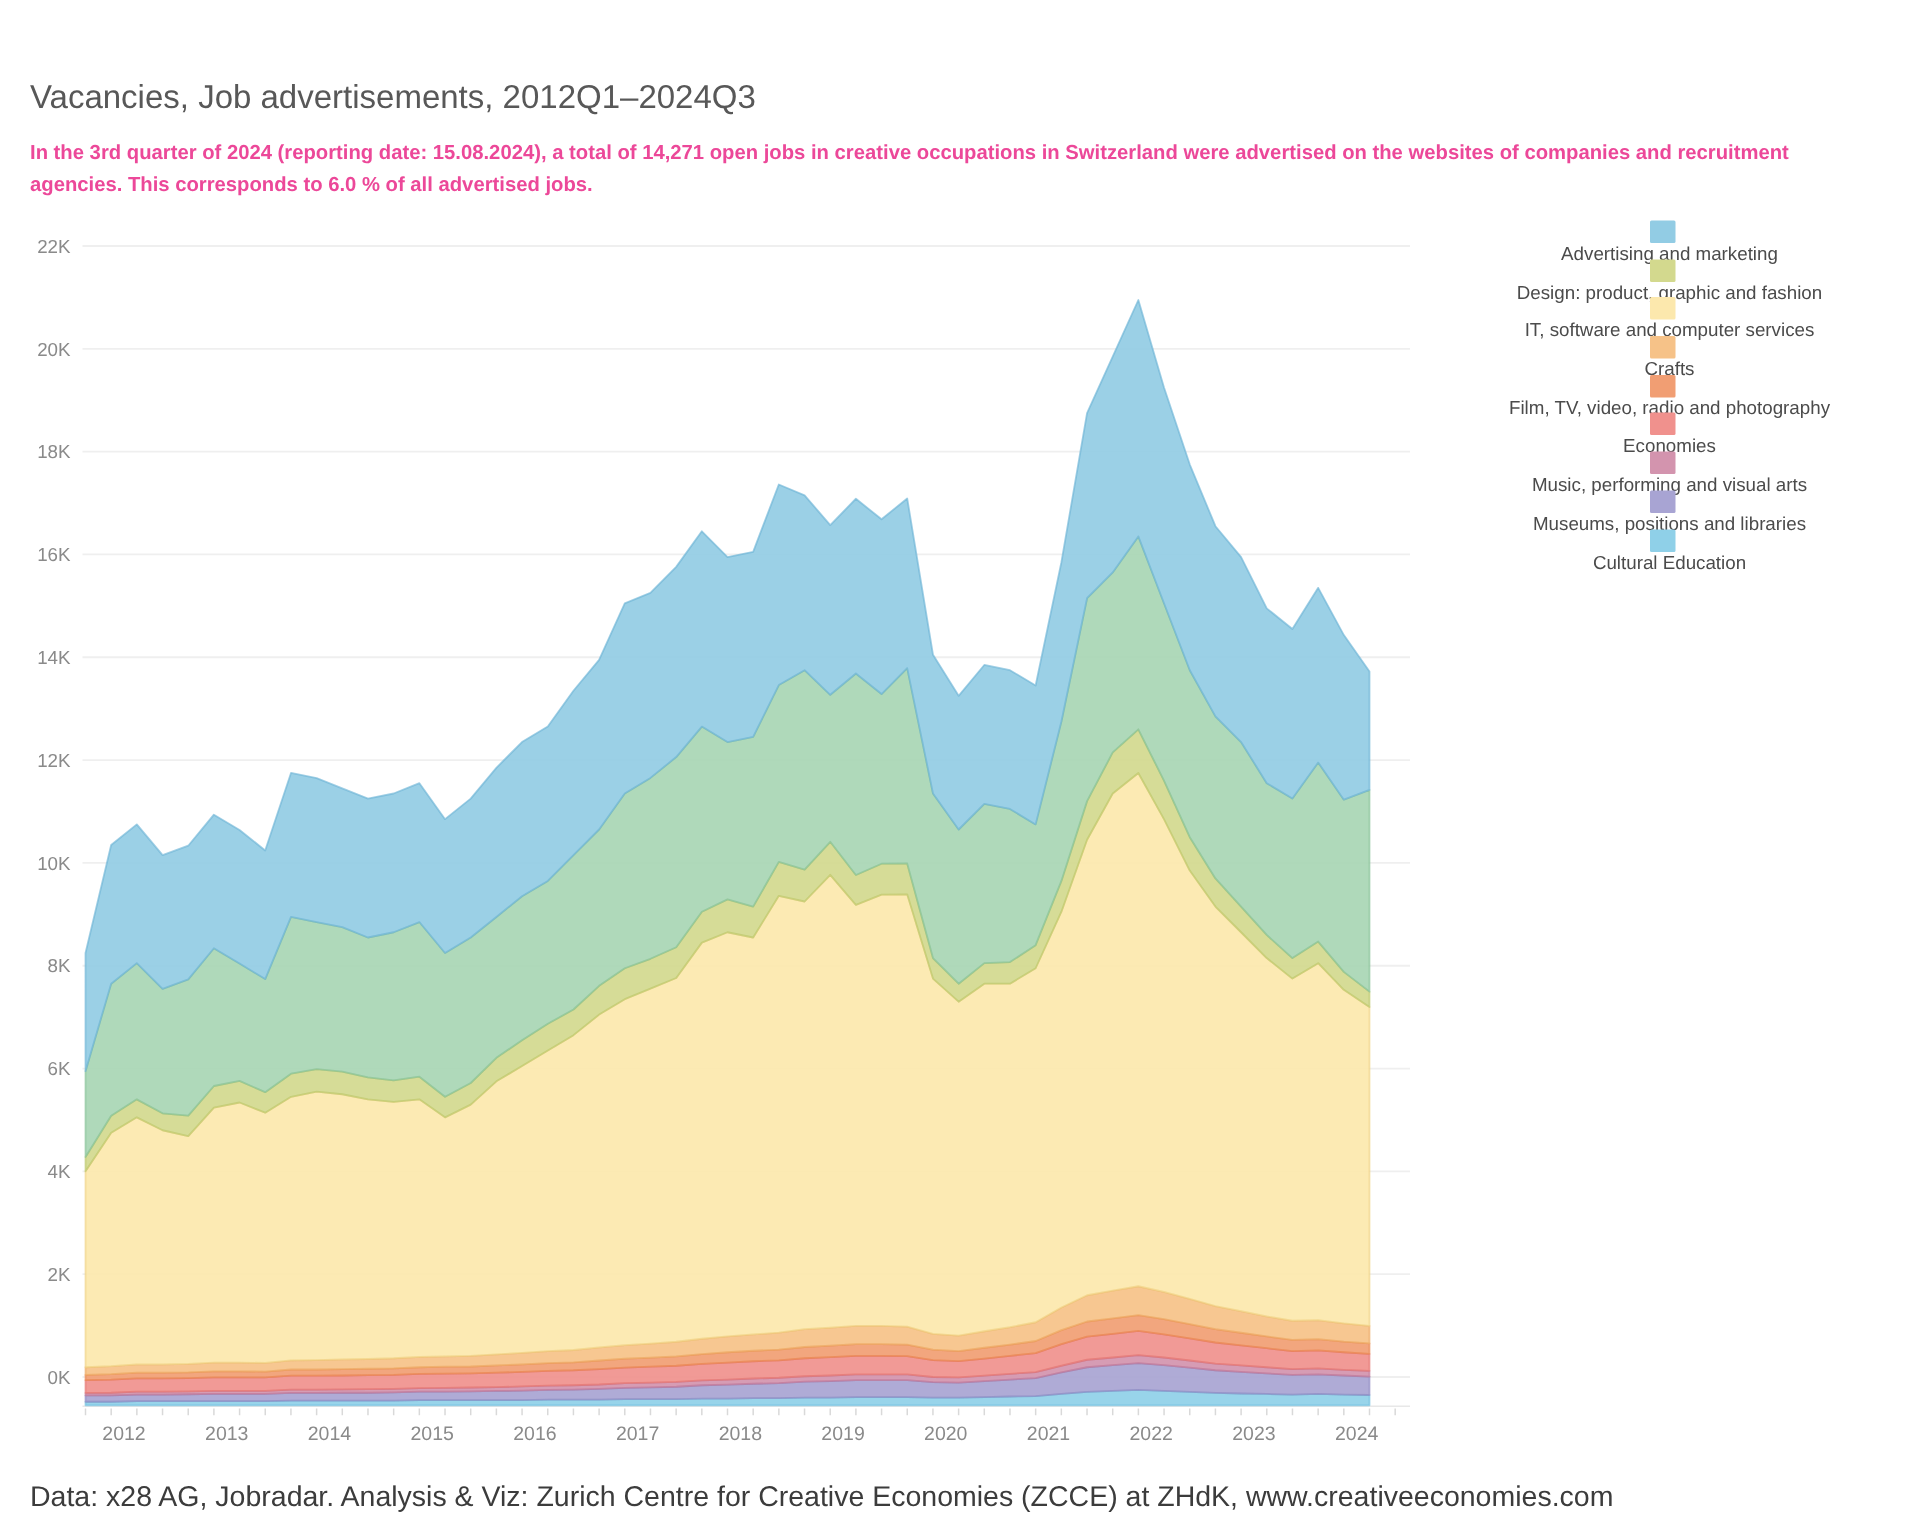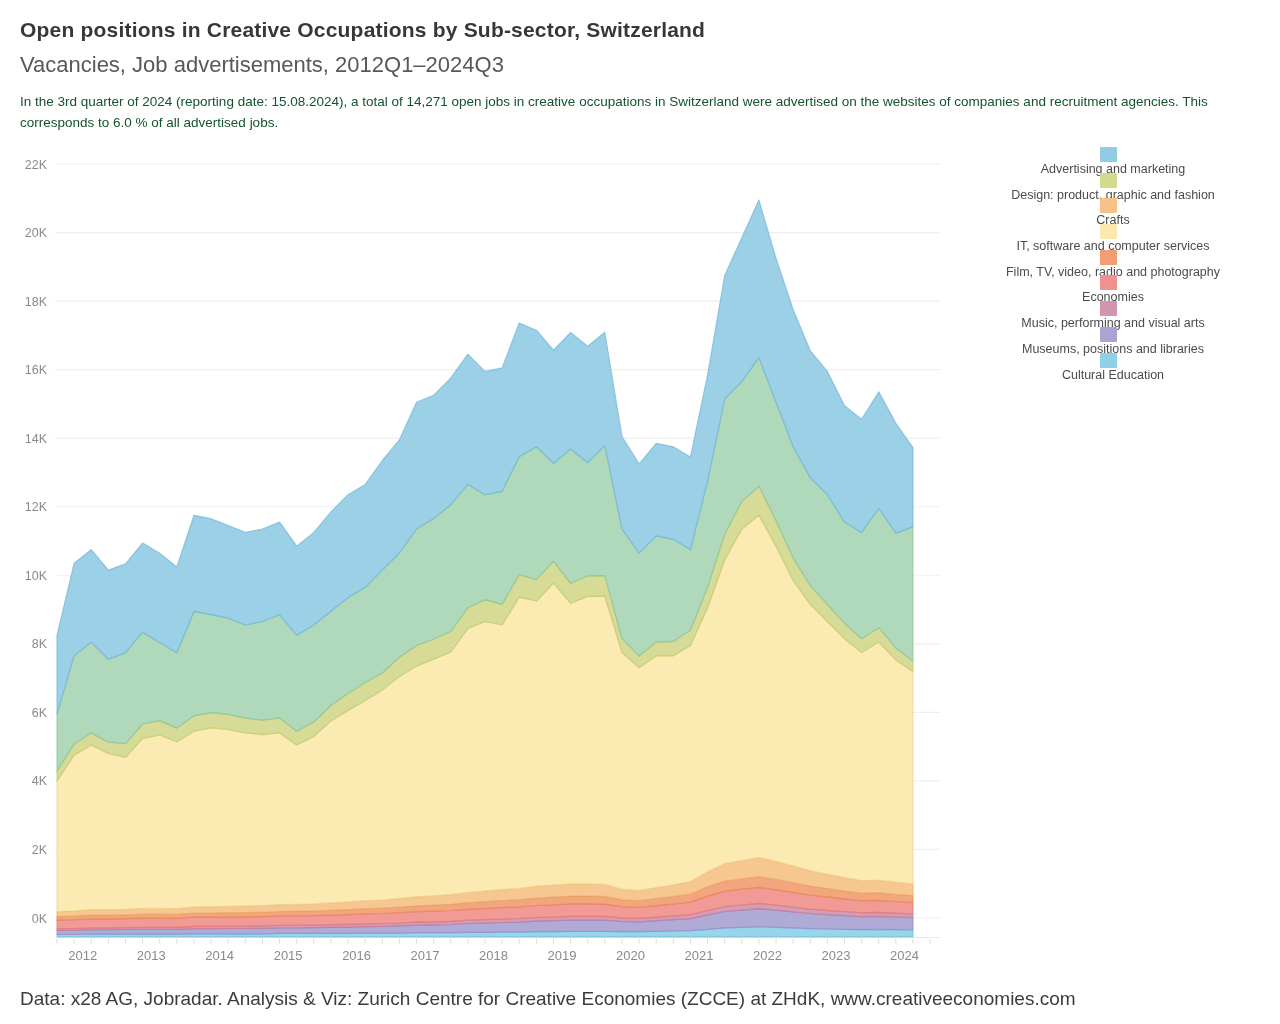--- a/index.html
+++ b/index.html
@@ -10,21 +10,21 @@
   .title{
     position:absolute;left:20px;top:18px;width:1240px;
     font-size:21px;font-weight:bold;color:#373737;letter-spacing:.2px;
   }
   .subtitle{
     position:absolute;left:20px;top:52px;width:1240px;
     font-size:22px;font-weight:normal;color:#585858;
   }
   .description{
     position:absolute;left:20px;top:92px;width:1220px;
-    font-size:13.5px;line-height:1.55;color:#14532d;
+    font-size:13.5px;line-height:1.55;color:#ec4899;font-weight:bold;
   }
   #chart{position:absolute;left:0;top:0;width:1280px;height:1024px;}
   #legend{
     position:absolute;left:953px;top:147px;width:320px;
   }
   .legend-row{
     display:flex;align-items:center;height:25.7px;cursor:default;flex-direction:column;
   }
   .legend-swatch{
     width:17px;height:15px;margin-right:10px;flex:0 0 auto;border-radius:1px;
@@ -34,21 +34,20 @@
   }
   .footer{
     position:absolute;left:20px;top:988px;width:1240px;
     font-size:19px;color:#3c3c3c;
   }
 </style>
 </head>
 <body>
 
 <div class="page">
-  <div class="title">Open positions in Creative Occupations by Sub-sector, Switzerland</div>
   <div class="subtitle">Vacancies, Job advertisements, 2012Q1–2024Q3</div>
   <div class="description">In the 3rd quarter of 2024 (reporting date: 15.08.2024), a total of 14,271 open jobs in creative occupations in Switzerland were advertised on the websites of companies and recruitment agencies. This corresponds to 6.0 % of all advertised jobs.</div>
 
   <div id="chart"><svg width="1280" height="1024">
         <line x1="55" y1="918" x2="940" y2="918" stroke="#efefef" stroke-width="1.2"></line>
         <text x="47" y="922.5" text-anchor="end" font-size="12.5" fill="#8a8a8a">0K</text>
         <line x1="55" y1="849.4545454545455" x2="940" y2="849.4545454545455" stroke="#efefef" stroke-width="1.2"></line>
         <text x="47" y="853.9545454545455" text-anchor="end" font-size="12.5" fill="#8a8a8a">2K</text>
         <line x1="55" y1="780.9090909090909" x2="940" y2="780.9090909090909" stroke="#efefef" stroke-width="1.2"></line>
         <text x="47" y="785.4090909090909" text-anchor="end" font-size="12.5" fill="#8a8a8a">4K</text>
@@ -151,26 +150,26 @@
   <div id="legend">
       <div class="legend-row">
         <span class="legend-swatch" style="background: rgb(146, 204, 228);"></span>
         <span class="legend-label">Advertising and marketing</span>
       </div>
       <div class="legend-row">
         <span class="legend-swatch" style="background: rgb(211, 217, 142);"></span>
         <span class="legend-label">Design: product, graphic and fashion</span>
       </div>
       <div class="legend-row">
+        <span class="legend-swatch" style="background: rgb(252, 232, 173);"></span>
+        <span class="legend-label">IT, software and computer services</span>
+      </div>
+      <div class="legend-row">
         <span class="legend-swatch" style="background: rgb(246, 194, 136);"></span>
         <span class="legend-label">Crafts</span>
-      </div>
-      <div class="legend-row">
-        <span class="legend-swatch" style="background: rgb(252, 232, 173);"></span>
-        <span class="legend-label">IT, software and computer services</span>
       </div>
       <div class="legend-row">
         <span class="legend-swatch" style="background: rgb(241, 158, 115);"></span>
         <span class="legend-label">Film, TV, video, radio and photography</span>
       </div>
       <div class="legend-row">
         <span class="legend-swatch" style="background: rgb(240, 145, 141);"></span>
         <span class="legend-label">Economies</span>
       </div>
       <div class="legend-row">

